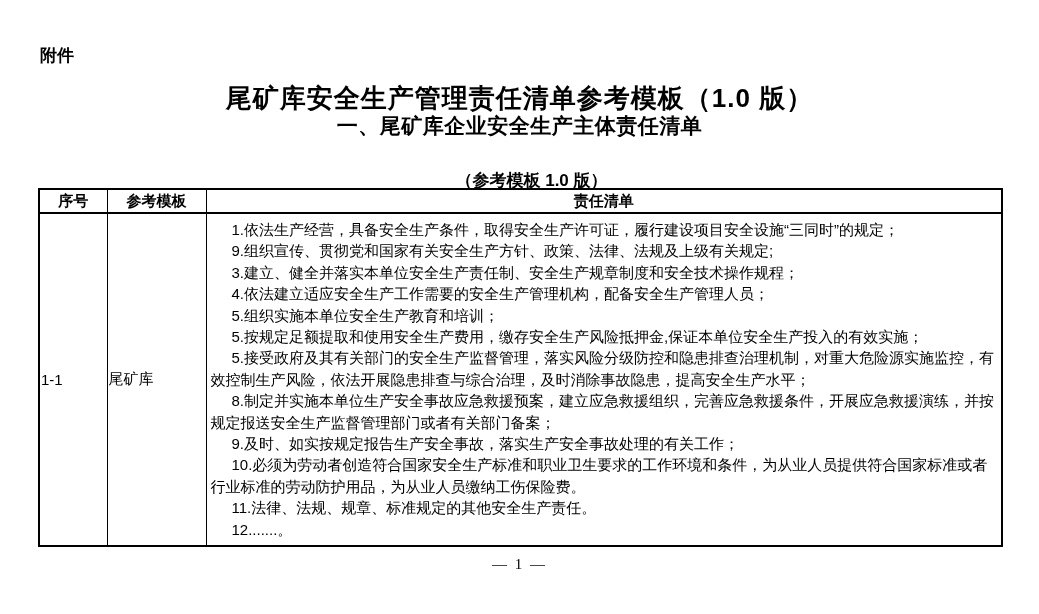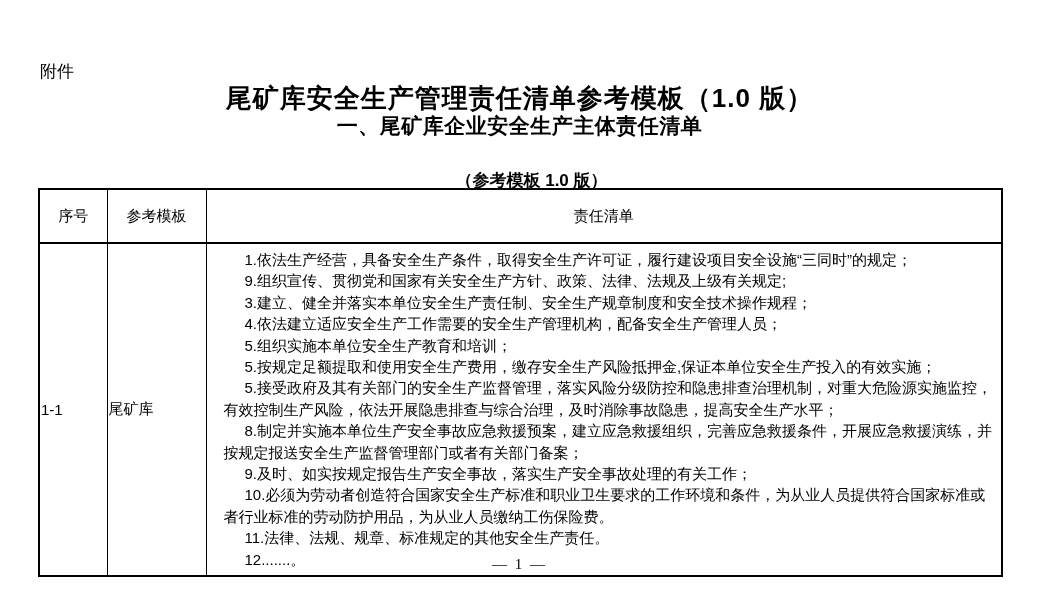--- a/index.html
+++ b/index.html
@@ -9,23 +9,23 @@
     height: 614px;
     background: #ffffff;
     color: #000000;
     font-family: "Liberation Sans", sans-serif;
     position: relative;
     overflow: hidden;
   }
   .attachment-label {
     position: absolute;
     left: 40px;
-    top: 60px;
+    top: 44px;
     font-size: 17px;
-    font-weight: 400;
+    font-weight: 700;
   }
   .doc-title {
     position: absolute;
     left: 0;
     top: 81px;
     width: 100%;
     text-align: center;
     font-size: 26px;
     font-weight: bold;
     letter-spacing: 1px;
@@ -55,39 +55,39 @@
     top: 188px;
     width: 963px;
     border-collapse: collapse;
     table-layout: fixed;
   }
   table.resp-table, table.resp-table th, table.resp-table td {
     border: 1.5px solid #000;
   }
   table.resp-table { border-width: 2px; }
   table.resp-table th {
-    height: 54px;
+    height: 24px;
     font-size: 15px;
-    font-weight: 400;
+    font-weight: 700;
     text-align: center;
     vertical-align: middle;
     padding: 0;
     border-bottom-width: 2px;
   }
   .col-no   { width: 68px; }
   .col-ind  { width: 99px; }
   .col-resp { width: 796px; }
   td.cell-no, td.cell-industry {
     text-align: left;
     vertical-align: middle;
     font-size: 15px;
   }
   td.cell-items {
     vertical-align: top;
-    padding: 5px 5px 5px 17px;
+    padding: 5px 5px 5px 4px;
     font-size: 15px;
     line-height: 21.4px;
   }
   td.cell-items p {
     margin: 0;
     text-indent: 1.4em;
   }
   .page-footer {
     position: absolute;
     left: 0;

